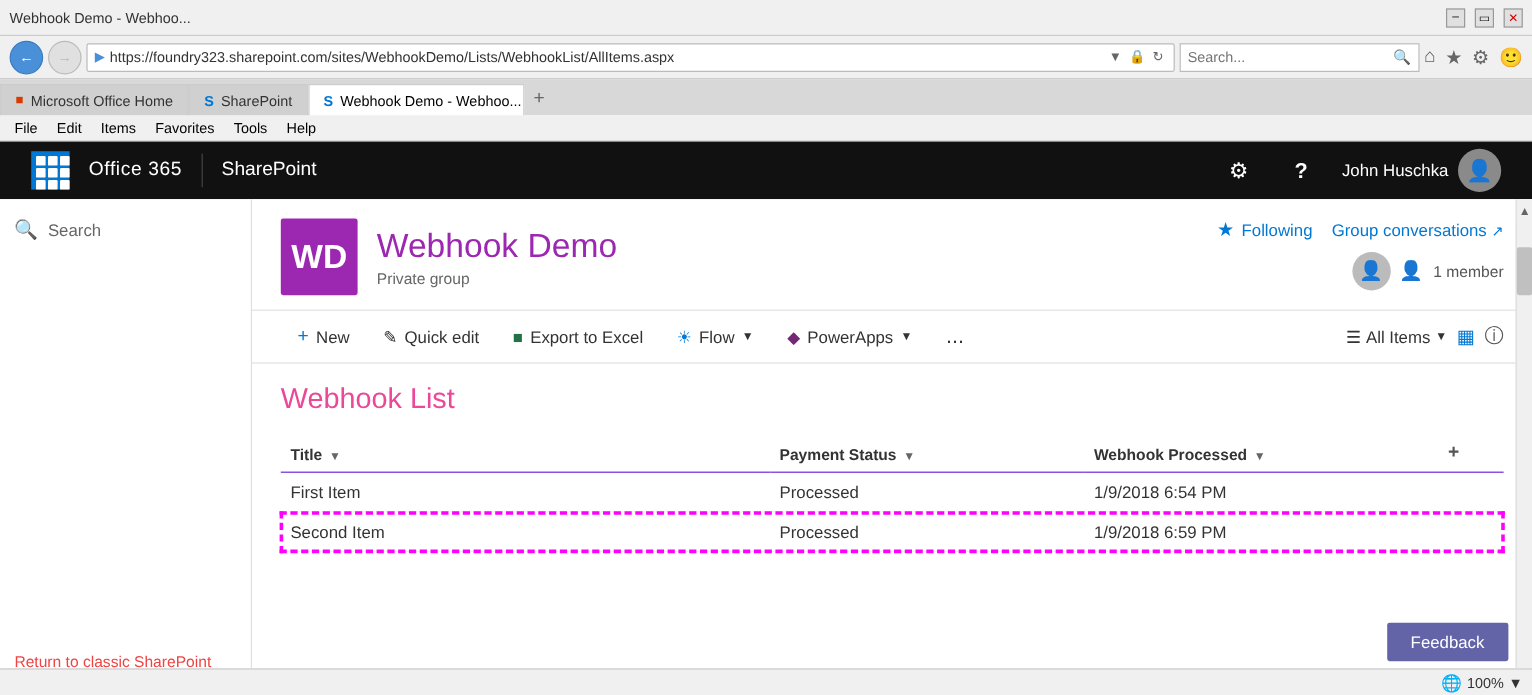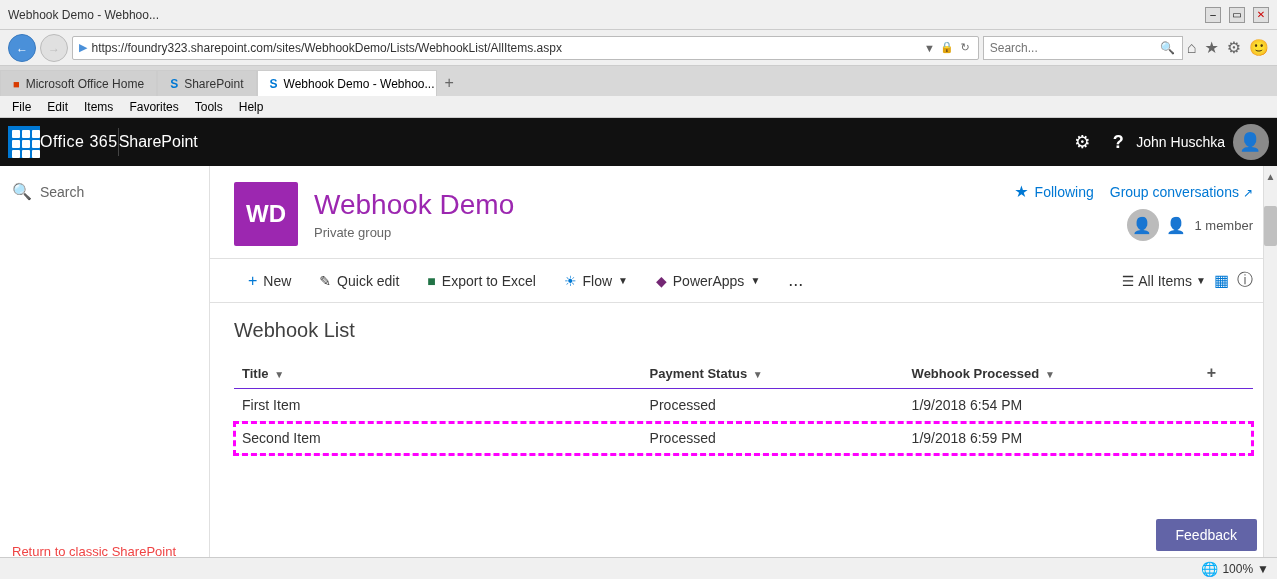--- a/index.html
+++ b/index.html
@@ -150,22 +150,22 @@
       cursor: pointer;
       color: #000;
     }
 
     
     .app-header {
       height: 48px;
       background: #111;
       display: flex;
       align-items: center;
-      padding: 0 8px;
-      gap: 0;
+      padding: 0 26px;
+      gap: 16px;
     }
     .waffle-icon {
       width: 32px; height: 32px;
       background: #0078d4;
       display: grid;
       grid-template-columns: repeat(3,8px);
       grid-template-rows: repeat(3,8px);
       gap: 2px;
       padding: 4px;
       cursor: pointer;
@@ -261,21 +261,21 @@
     }
     .site-header-left {
       display: flex;
       align-items: center;
       gap: 16px;
     }
     .site-logo {
       width: 64px; height: 64px;
       background: #9c27b0;
       display: flex; align-items: center; justify-content: center;
-      color: white; font-size: 24px; font-weight: bold;
+      color: white; font-size: 28px; font-weight: bold;
       border-radius: 2px;
     }
     .site-info { }
     .site-title {
       font-size: 28px;
       color: #9c27b0;
       font-weight: 300;
     }
     .site-subtitle {
       font-size: 13px;
@@ -366,23 +366,23 @@
     .cmd-filter-icon { font-size: 16px; color: #0078d4; cursor: pointer; }
     .cmd-info-icon { font-size: 16px; color: #555; cursor: pointer; }
     .cmd-more { font-size: 18px; cursor: pointer; color: #333; }
     .chevron-down { font-size: 10px; }
 
     
     .list-area {
       padding: 16px 24px 0 24px;
     }
     .list-title {
-      font-size: 20px;
+      font-size: 24px;
       font-weight: 300;
-      color: #404040;
+      color: #ec4899;
       margin-bottom: 16px;
     }
     .list-table {
       width: 100%;
       border-collapse: collapse;
     }
     .list-table th {
       text-align: left;
       padding: 6px 8px;
       font-size: 13px;

